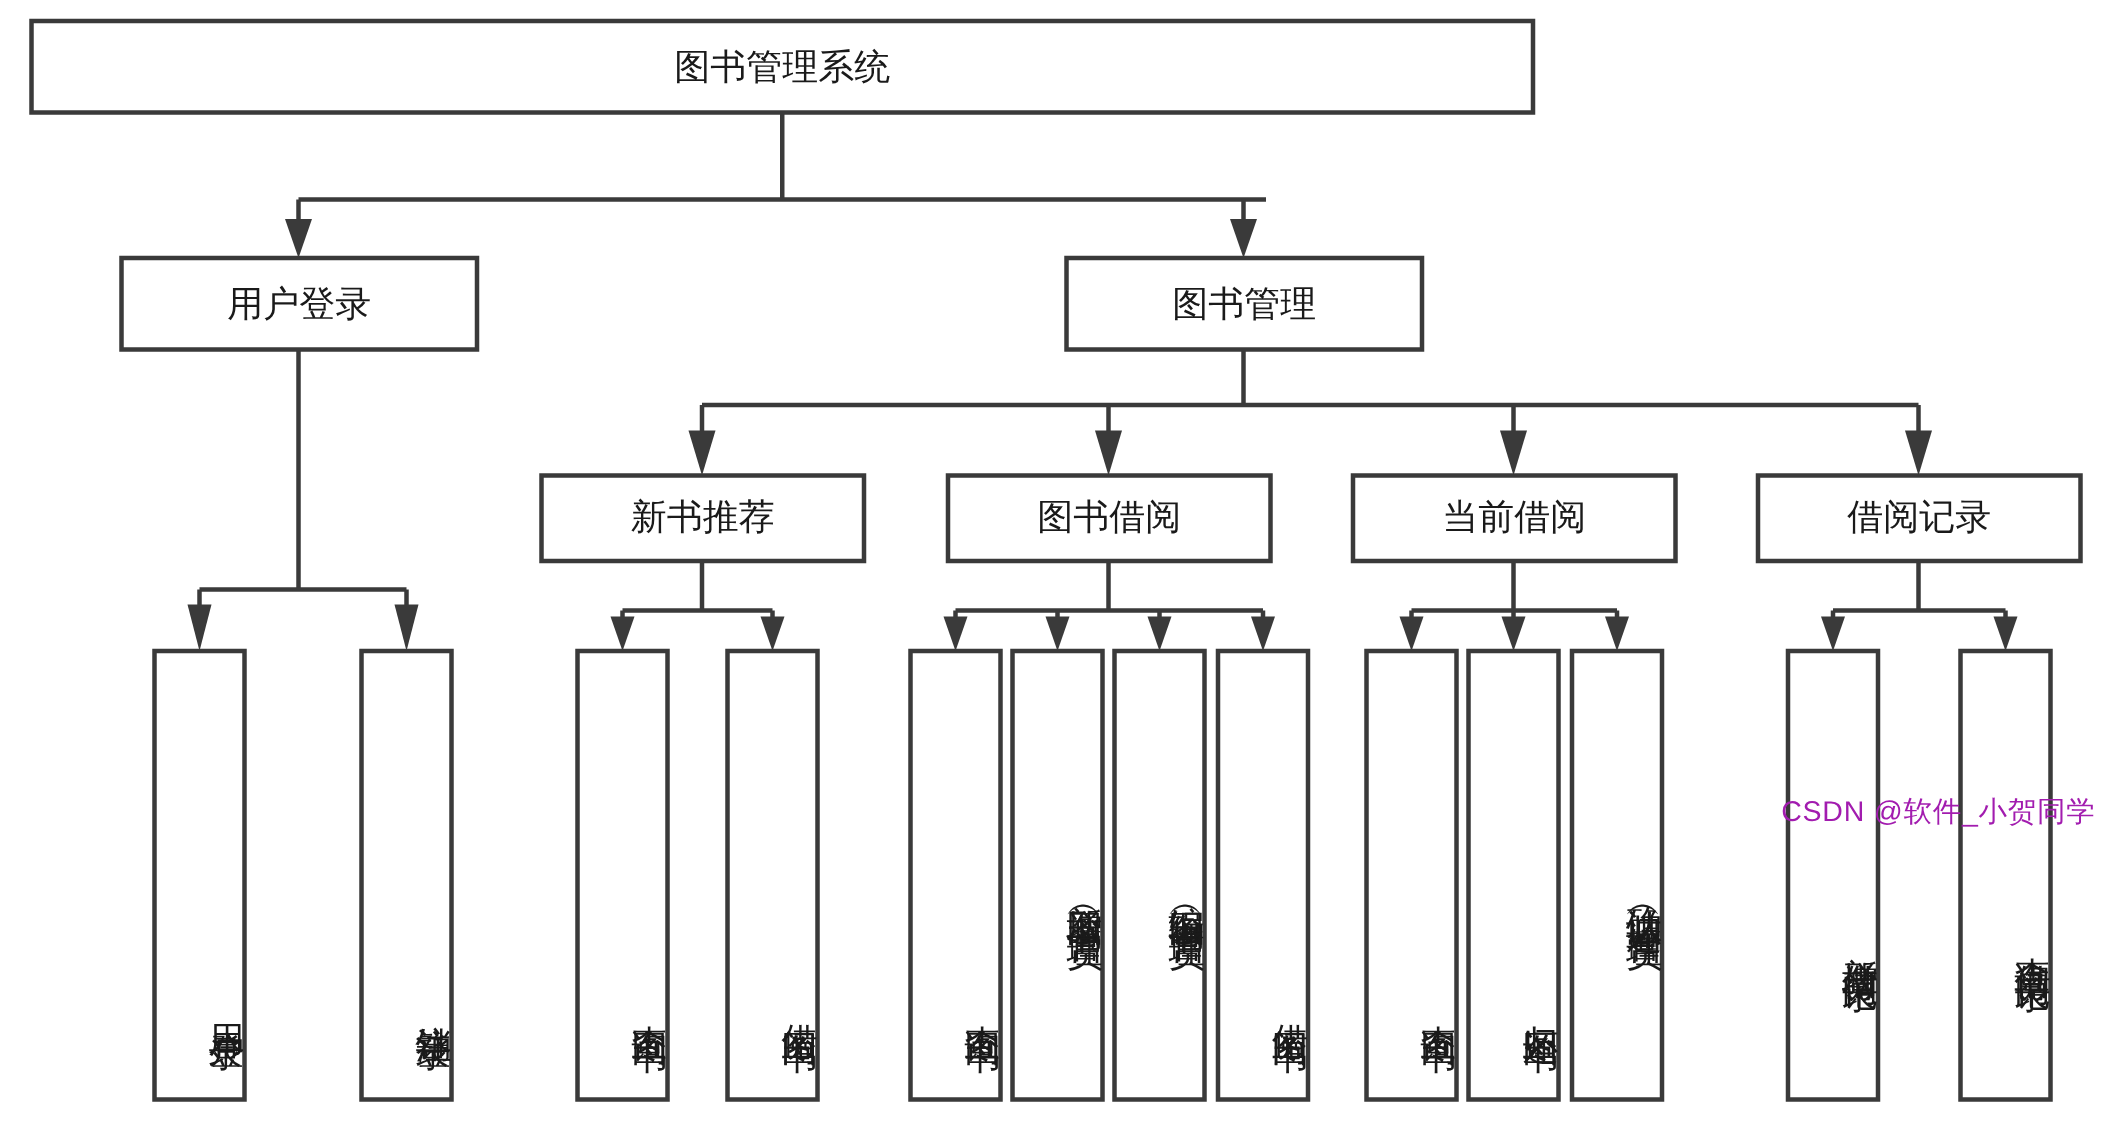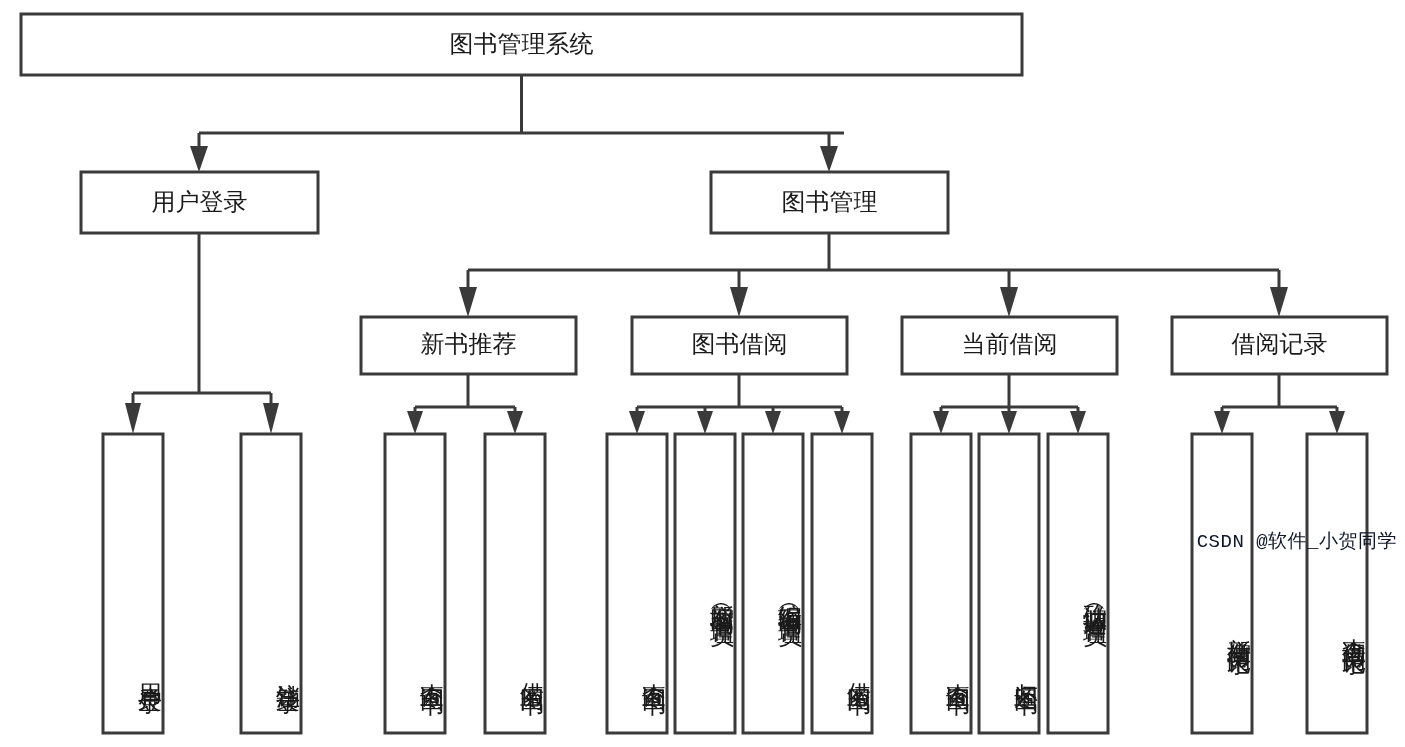--- a/index.html
+++ b/index.html
@@ -62,23 +62,23 @@
     display: flex;
     align-items: flex-start;
     justify-content: center;
     white-space: nowrap;
     pointer-events: none;
   }
   .watermark {
     position: absolute;
     right: 8px;
     bottom: 6px;
-    font-family: Liberation Mono, monospace;
+    font-family: Liberation Sans, sans-serif;
     font-size: 19px;
-    color: #0f172a;
+    color: #a21caf;
     letter-spacing: 0.5px;
     white-space: nowrap;
   }
 </style>
 </head>
 <body>
 
 <div id="diagram-root">
 
   <svg id="tree-svg" viewBox="0 0 1405 747">

